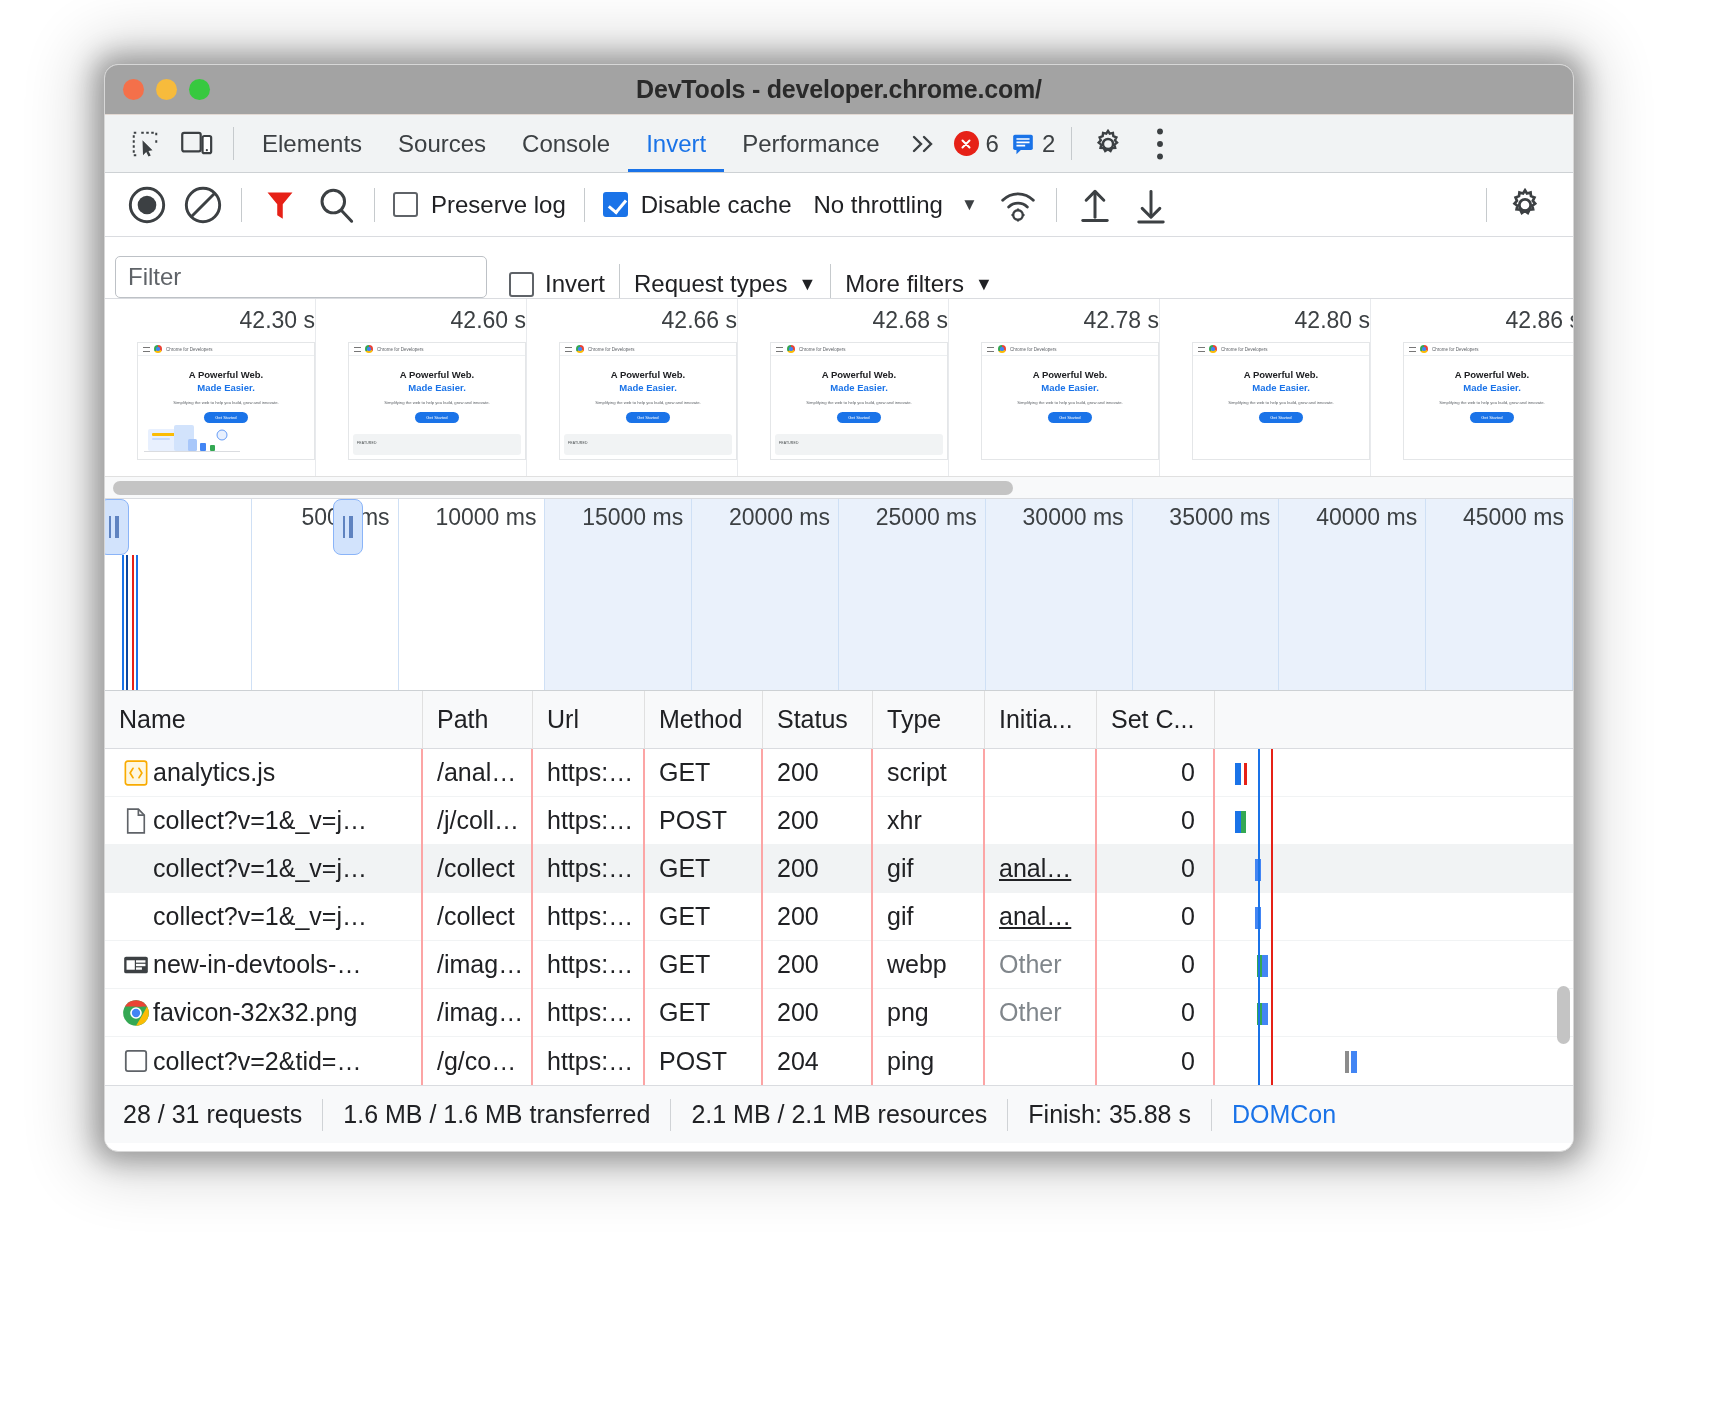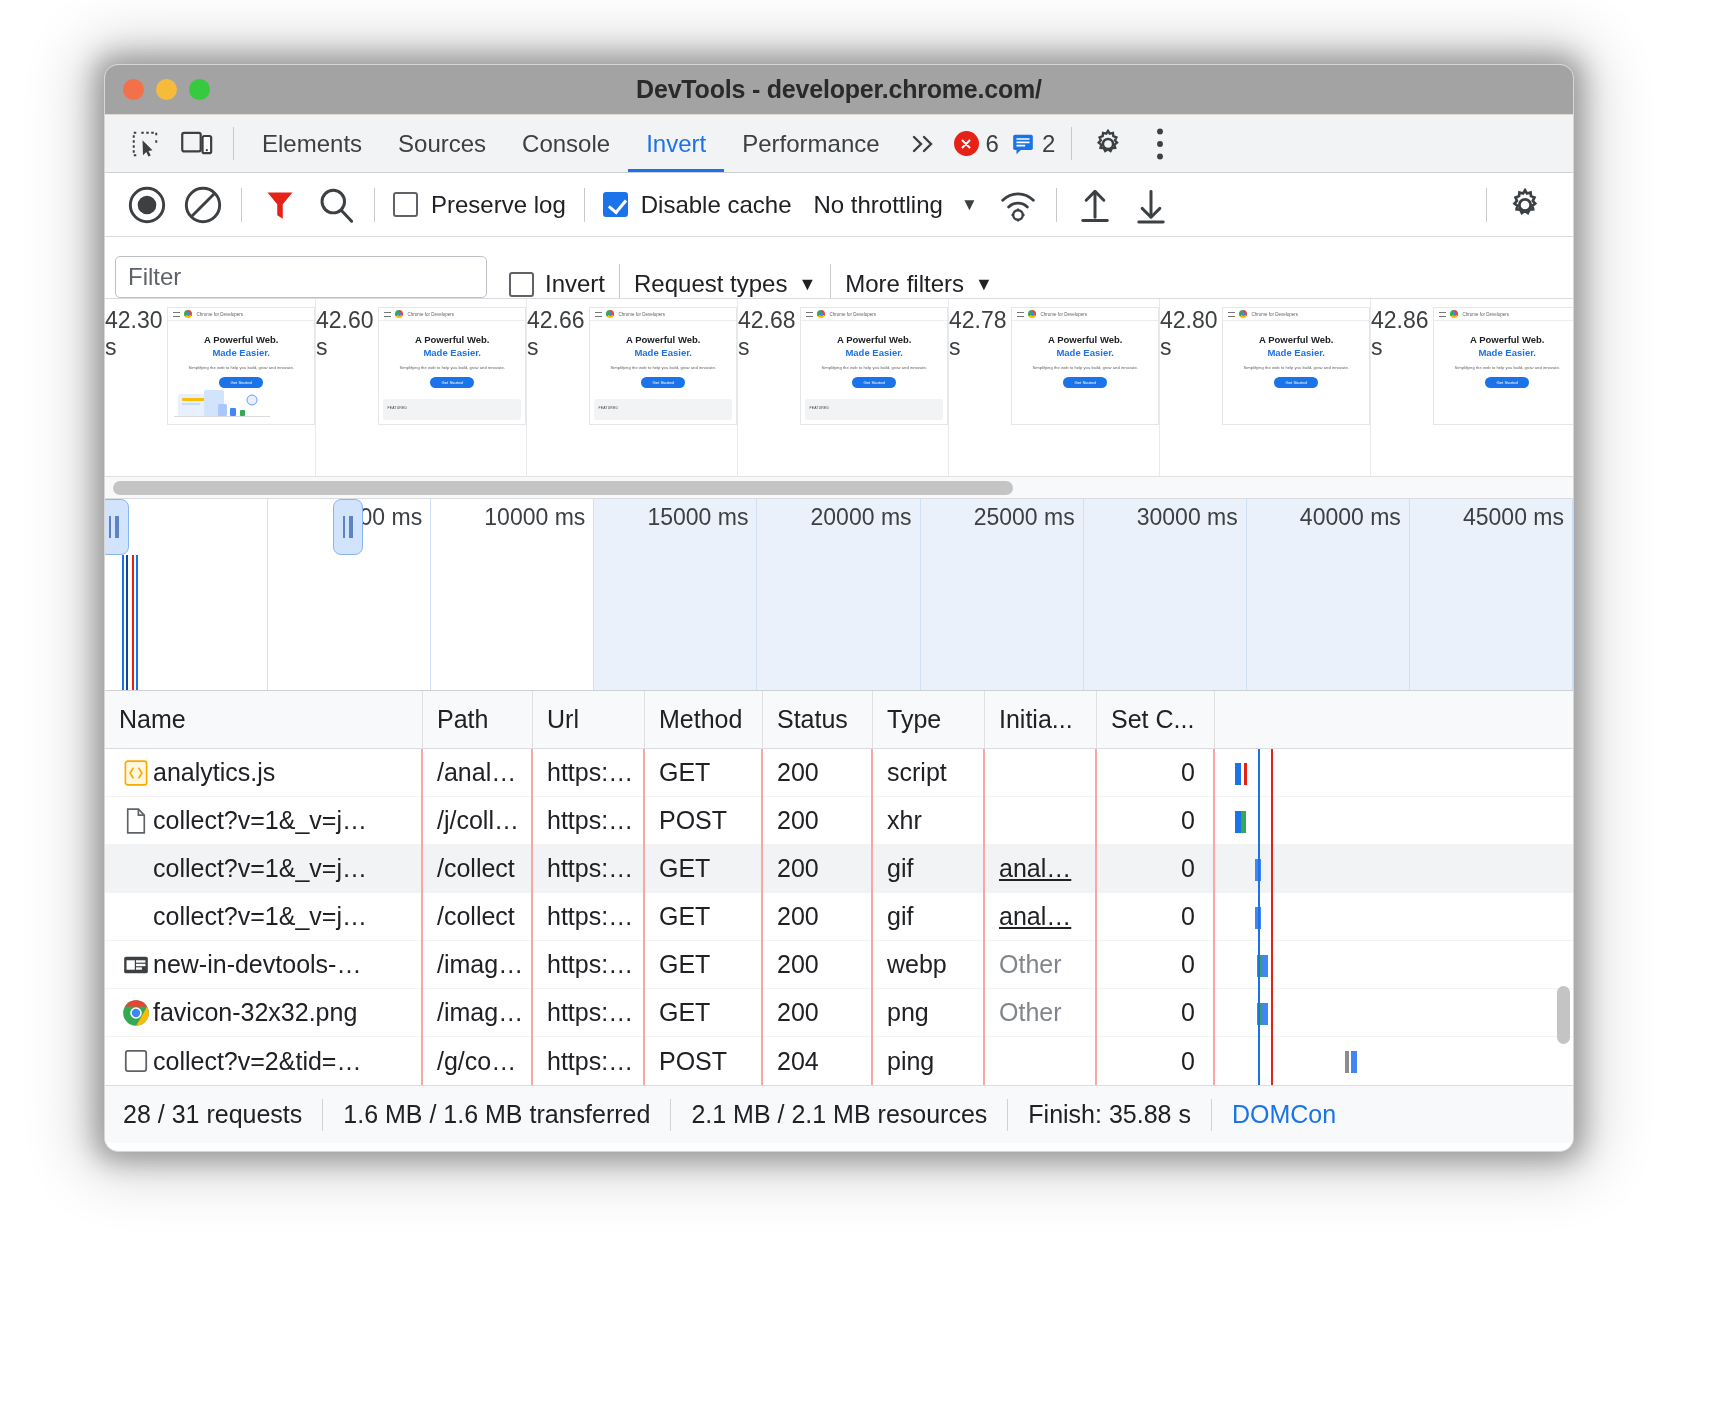--- a/index.html
+++ b/index.html
@@ -126,21 +126,21 @@
   .filter-input::placeholder { color: #5f6368; }
   .fb-sep { width: 1px; height: 34px; background: #c6cacd; margin: 0 14px; }
   .fb-item { font-size: 24px; color: #202124; display:flex; align-items:center; gap: 11px; cursor:pointer; white-space: nowrap; }
   
   .filmstrip {
     height: 178px; background: #ffffff; border-bottom: 1px solid #e0e0e0;
     display: flex; overflow: hidden; position: relative;
   }
   .frame {
     width: 211px; flex: none; border-right: 1px solid #e8eaed;
-    display: flex; flex-direction: row; align-items: flex-start;
+    display: flex; flex-direction: column; align-items: flex-end;
     padding-top: 8px;
   }
   .frame-time { font-size: 23px; color: #3c4043; margin-bottom: 8px; }
   .shot {
     width: 178px; height: 118px; background: #ffffff;
     border: 1px solid #e4e6e8;
     position: relative; overflow: hidden;
     font-size: 5px;
   }
   .shot-topbar {
@@ -586,20 +586,23 @@
         <div class="ov-cell">
             <span class="lab">20000 ms</span>
           </div>
         <div class="ov-cell">
             <span class="lab">25000 ms</span>
           </div>
         <div class="ov-cell">
             <span class="lab">30000 ms</span>
           </div>
         <div class="ov-cell">
+            <span class="lab">35000 ms</span>
+          </div>
+        <div class="ov-cell">
             <span class="lab">40000 ms</span>
           </div>
         <div class="ov-cell">
             <span class="lab">45000 ms</span>
           </div>
       </div>
       <div class="ov-line" style="left:17px;  background:#1a73e8;"></div>
       <div class="ov-line" style="left:21px;  background:#0d47a1;"></div>
       <div class="ov-line" style="left:27px;  background:#e62117;"></div>
       <div class="ov-line" style="left:31px;  background:#1a73e8;"></div>

